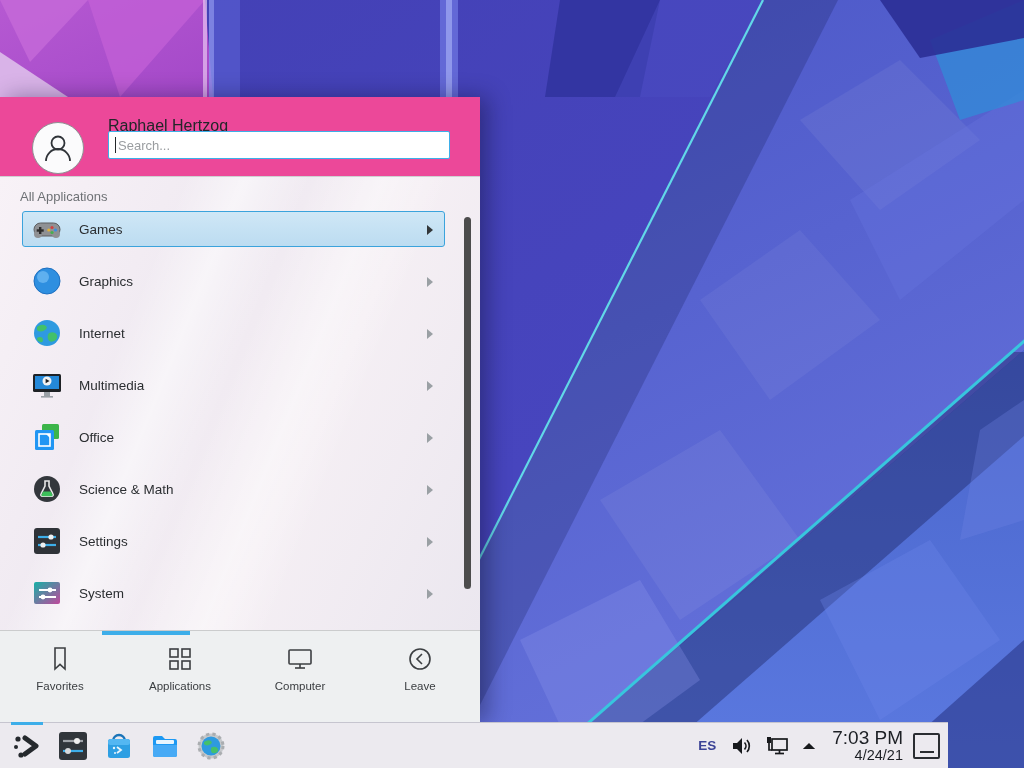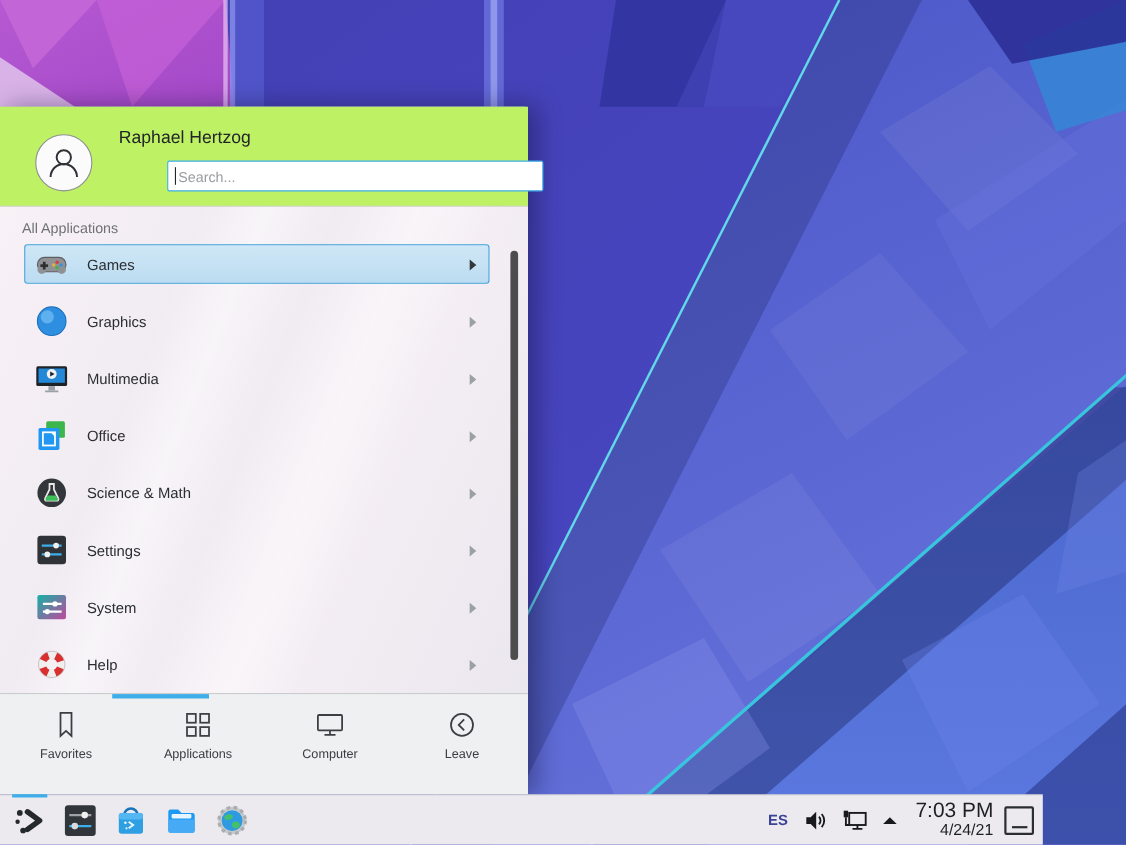--- a/index.html
+++ b/index.html
@@ -7,27 +7,27 @@
     font-family:"Liberation Sans", sans-serif; }
   .stage { position:relative; width:1024px; height:768px; background:#4449be; }
 
   
   .wallpaper { position:absolute; inset:0; }
 
   
   .menu { position:absolute; left:0; top:97px; width:480px; height:625px;
     background:#eef0f1; border-radius:0 3px 0 0;
     box-shadow:8px 0 22px rgba(10,10,40,.38); display:flex; flex-direction:column; }
-  .menu-header { position:relative; height:91px; background:#bef264;
+  .menu-header { position:relative; height:80px; background:#ec4899;
     border-bottom:1px solid #cfd0d2; flex:0 0 auto; }
   .avatar { position:absolute; left:32px; top:25px; width:52px; height:52px;
     border:1px solid #8e9093; border-radius:50%; background:#fbfbfc;
     display:flex; align-items:center; justify-content:center; }
   .user-name { position:absolute; left:108px; top:20px; font-size:16px; color:#232629; }
-  .search-wrap { position:absolute; left:108px; top:49px; width:342px; height:28px;margin-left:44px; }
+  .search-wrap { position:absolute; left:108px; top:34px; width:342px; height:28px; }
   .search-wrap input { width:100%; height:100%; border:1px solid #3daee9; border-radius:2px;
     background:#ffffff; padding:0 8px 0 9px; font-size:13px; color:#232629; outline:none;
     font-family:"Liberation Sans", sans-serif; }
   .search-wrap input::placeholder { color:#9a9da0; }
   .caret { position:absolute; left:7px; top:6px; width:1px; height:16px; background:#232629; }
 
   .menu-body { position:relative; flex:1 1 auto; overflow:hidden;
     background:linear-gradient(115deg,#f8f2f7 0%,#efe9f1 38%,#f5eff4 62%,#ebe7ef 100%); }
   .menu-body::before { content:""; position:absolute; inset:0; pointer-events:none;
     background:linear-gradient(112deg, rgba(255,255,255,0) 28%, rgba(255,255,255,.55) 37%,
@@ -176,20 +176,30 @@
         <div class="row">
           <svg class="cat-icon" viewBox="0 0 32 32">
             <circle cx="16" cy="16" r="13" fill="#2e8fe0"></circle>
             <circle cx="12" cy="12" r="6" fill="#6bb8f2" opacity="0.8"></circle>
             <circle cx="16" cy="16" r="13" fill="none" stroke="#1d6fc0" stroke-width="1"></circle>
           </svg>
           <span class="cat-label">Graphics</span>
           <span class="arrow"></span>
         </div>
 
+        <div class="row">
+          <svg class="cat-icon" viewBox="0 0 32 32">
+            <circle cx="16" cy="16" r="13" fill="#2e9ae0"></circle>
+            <path d="M6,10 q5,-4 9,-1 q2,2 -1,4 q-5,3 -8,0 z" fill="#42c06a"></path>
+            <path d="M18,16 q6,-2 8,2 q1,4 -3,6 q-5,2 -6,-2 q-1,-4 1,-6 z" fill="#42c06a"></path>
+            <path d="M9,20 q3,0 3,3 q0,3 -3,2 q-3,-1 -3,-3 q0,-2 3,-2 z" fill="#42c06a"></path>
+          </svg>
+          <span class="cat-label">Internet</span>
+          <span class="arrow"></span>
+        </div>
 
         <div class="row">
           <svg class="cat-icon" viewBox="0 0 32 32">
             <rect x="2" y="5" width="28" height="18" rx="1.5" fill="#1e2125"></rect>
             <rect x="4" y="7" width="24" height="13" fill="#2488d8"></rect>
             <circle cx="16" cy="12" r="4.5" fill="#f2f2f2"></circle>
             <polygon points="14.6,9.8 18.6,12 14.6,14.2" fill="#1e2125"></polygon>
             <rect x="13" y="23" width="6" height="4" fill="#9aa0a6"></rect>
             <rect x="10" y="27" width="12" height="1.6" fill="#9aa0a6"></rect>
           </svg>

